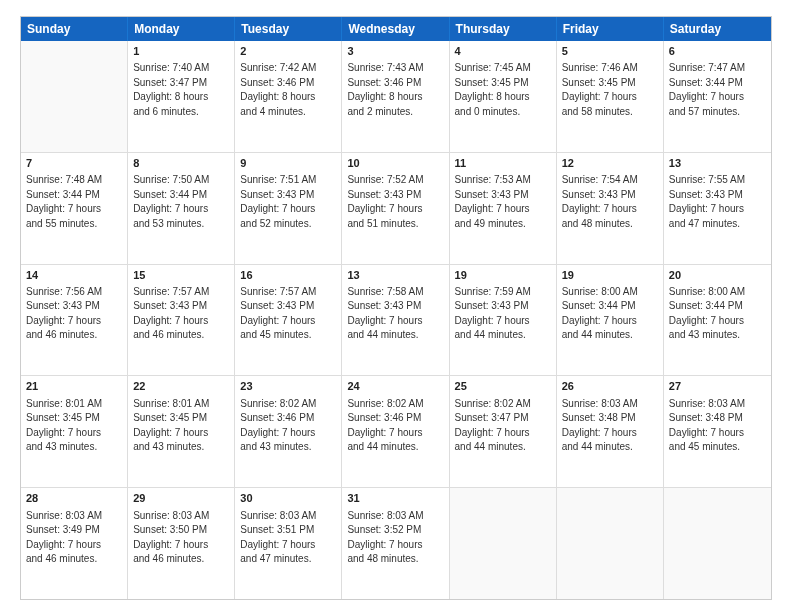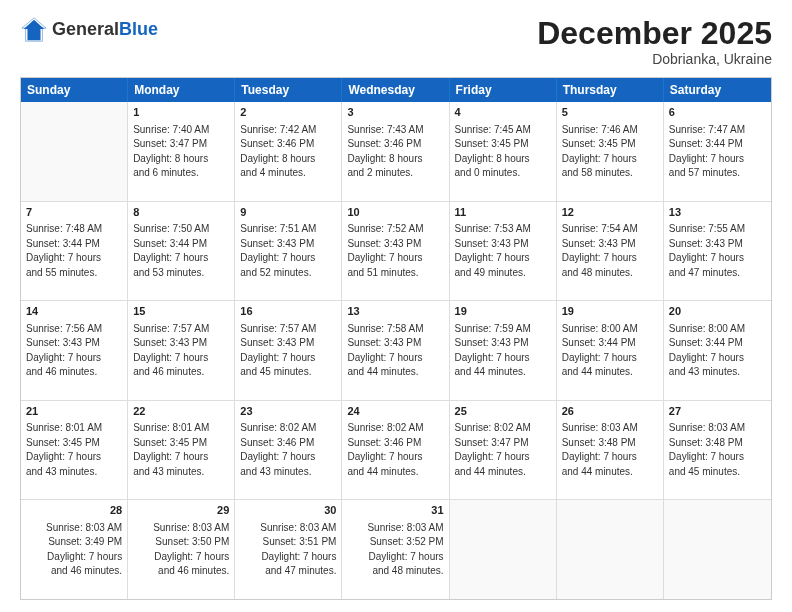--- a/index.html
+++ b/index.html
@@ -76,21 +76,21 @@
       flex: 1;
       display: flex;
       flex-direction: column;
     }
     .cal-week {
       display: grid;
       grid-template-columns: repeat(7, 1fr);
       flex: 1;
       border-bottom: 1px solid #ddd;
     }
-    .cal-week:last-child { border-bottom: none; text-align: right; }
+    .cal-week:last-child { border-bottom: none; }
     .cal-cell {
       border-right: 1px solid #ddd;
       padding: 3px 5px;
       font-size: 9.5px;
       color: #333;
       line-height: 1.4;
       vertical-align: top;
       min-height: 80px;
     }
     .cal-cell:last-child { border-right: none; }
@@ -104,47 +104,29 @@
     .cell-text {
       font-size: 10px;
       color: #333;
       line-height: 1.45;
     }
   </style>
 </head>
 <body>
 
 <div class="page">
-  <div class="header">
-    <div class="logo">
-      <svg class="logo-icon" viewBox="0 0 30 30" xmlns="http://www.w3.org/2000/svg">
-        <polygon points="15,4 26,14 22,14 22,26 8,26 8,14 4,14" fill="#1565c0"></polygon>
-        <polygon points="15,2 28,13 24,13 24,27 6,27 6,13 2,13" fill="none" stroke="#1565c0" stroke-width="0.5"></polygon>
-      </svg>
-      <div>
-        <div style="display:flex; gap:0">
-          <span class="logo-text logo-general">General</span>
-            <span class="logo-text logo-blue">Blue</span>
-        </div>
-      </div>
-    </div>
-    <div class="title-block">
-      <div class="month-title">December 2025</div>
-      <div class="location">Dobrianka, Ukraine</div>
-    </div>
-  </div>
 
   <div class="calendar">
     <div class="cal-header-row">
     <div class="cal-header-cell">Sunday</div>
         <div class="cal-header-cell">Monday</div>
         <div class="cal-header-cell">Tuesday</div>
         <div class="cal-header-cell">Wednesday</div>
+        <div class="cal-header-cell">Thursday</div>
         <div class="cal-header-cell">Friday</div>
-        <div class="cal-header-cell">Thursday</div>
         <div class="cal-header-cell">Saturday</div>
       </div>
     <div class="cal-body">
     <div class="cal-week">
           <div class="cal-cell empty"></div>
           <div class="cal-cell">
             <div class="day-num">1</div>
             <div class="cell-text">Sunrise: 7:40 AM<br>Sunset: 3:47 PM<br>Daylight: 8 hours<br>and 6 minutes.</div>
           </div>
           <div class="cal-cell">

